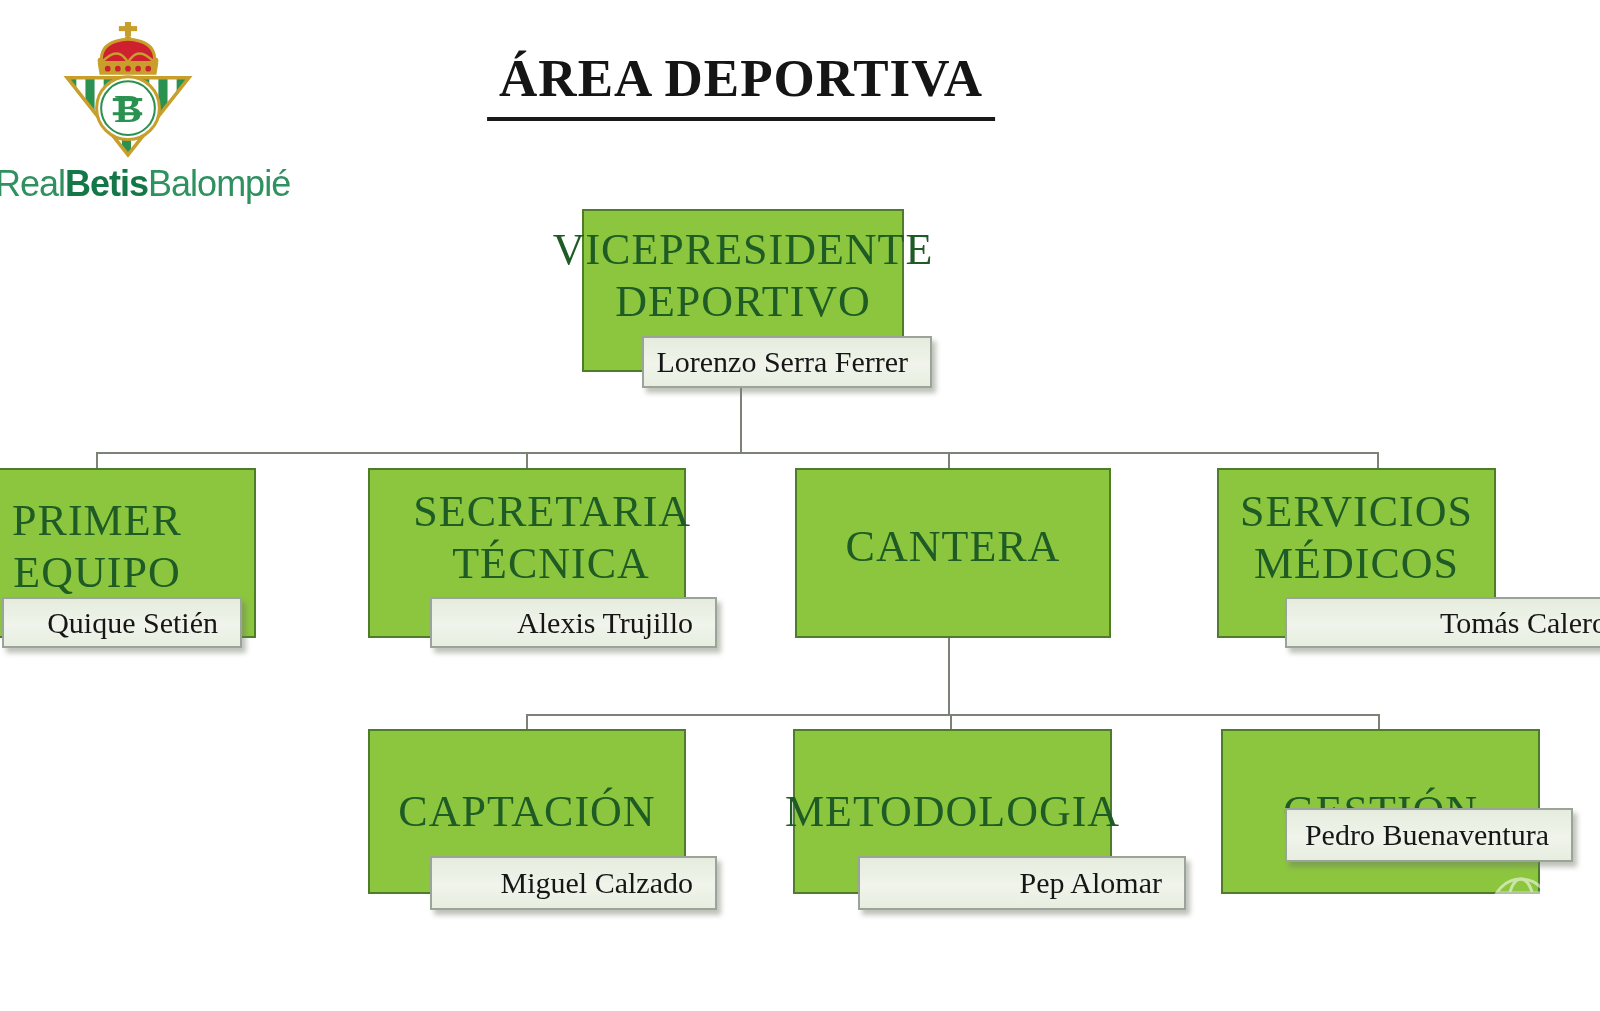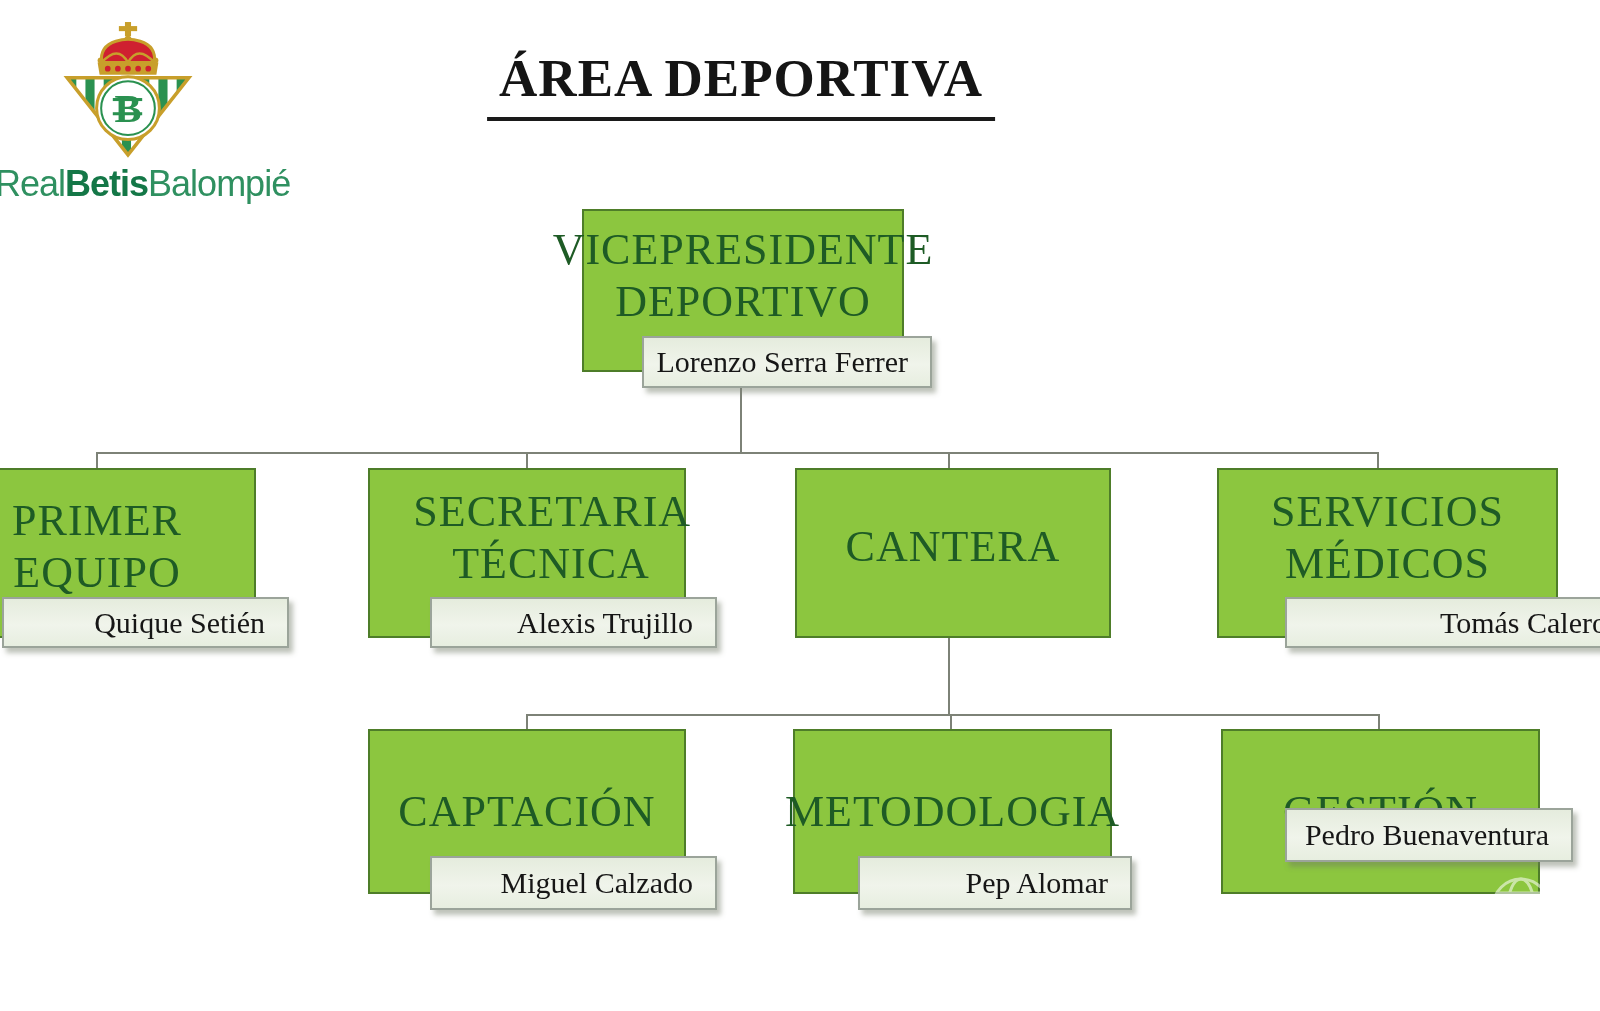--- a/index.html
+++ b/index.html
@@ -100,36 +100,36 @@
   <div class="vline" style="left:740px;top:388px;height:64px;"></div>
   <div class="hline" style="left:96px;top:452px;width:1283px;"></div>
   <div class="vline" style="left:96px;top:452px;height:16px;"></div>
   <div class="vline" style="left:526px;top:452px;height:16px;"></div>
   <div class="vline" style="left:948px;top:452px;height:16px;"></div>
   <div class="vline" style="left:1377px;top:452px;height:16px;"></div>
 
   <div class="box pad-s" style="left:-62px;top:468px;width:318px;height:170px;">
     <span>PRIMER EQUIPO</span>
   </div>
-  <div class="tag" style="left:2px;top:597px;width:287px;height:51px;">
+  <div class="tag" style="left:2px;top:597px;width:240px;height:51px;">
     <span>Quique Setién</span>
   </div>
 
   <div class="box pad-b" style="left:368px;top:468px;width:318px;height:170px;padding-left:48px;">
     <span>SECRETARIA TÉCNICA</span>
   </div>
   <div class="tag" style="left:430px;top:597px;width:287px;height:51px;">
     <span>Alexis Trujillo</span>
   </div>
 
   <div class="box pad-s" style="left:795px;top:468px;width:316px;height:170px;">
     <span>CANTERA</span>
   </div>
 
-  <div class="box pad-b" style="left:1217px;top:468px;width:341px;height:170px;">
+  <div class="box pad-b" style="left:1217px;top:468px;width:279px;height:170px;">
     <span>SERVICIOS MÉDICOS</span>
   </div>
   <div class="tag" style="left:1285px;top:597px;width:346px;height:51px;">
     <span>Tomás Calero</span>
   </div>
 
   <div class="vline" style="left:948px;top:638px;height:76px;"></div>
   <div class="hline" style="left:526px;top:714px;width:854px;"></div>
   <div class="vline" style="left:526px;top:714px;height:15px;"></div>
   <div class="vline" style="left:950px;top:714px;height:15px;"></div>
@@ -138,21 +138,21 @@
   <div class="box" style="left:368px;top:729px;width:318px;height:165px;">
     <span>CAPTACIÓN</span>
   </div>
   <div class="tag" style="left:430px;top:856px;width:287px;height:54px;">
     <span>Miguel Calzado</span>
   </div>
 
   <div class="box" style="left:793px;top:729px;width:319px;height:165px;">
     <span>METODOLOGIA</span>
   </div>
-  <div class="tag" style="left:858px;top:856px;width:274px;height:54px;">
+  <div class="tag" style="left:858px;top:856px;width:328px;height:54px;">
     <span>Pep Alomar</span>
   </div>
 
   <div class="box" style="left:1221px;top:729px;width:319px;height:165px;">
     <span>GESTIÓN</span>
   </div>
   <div class="tag" style="left:1285px;top:808px;width:288px;height:54px;">
     <span>Pedro Buenaventura</span>
   </div>
 

